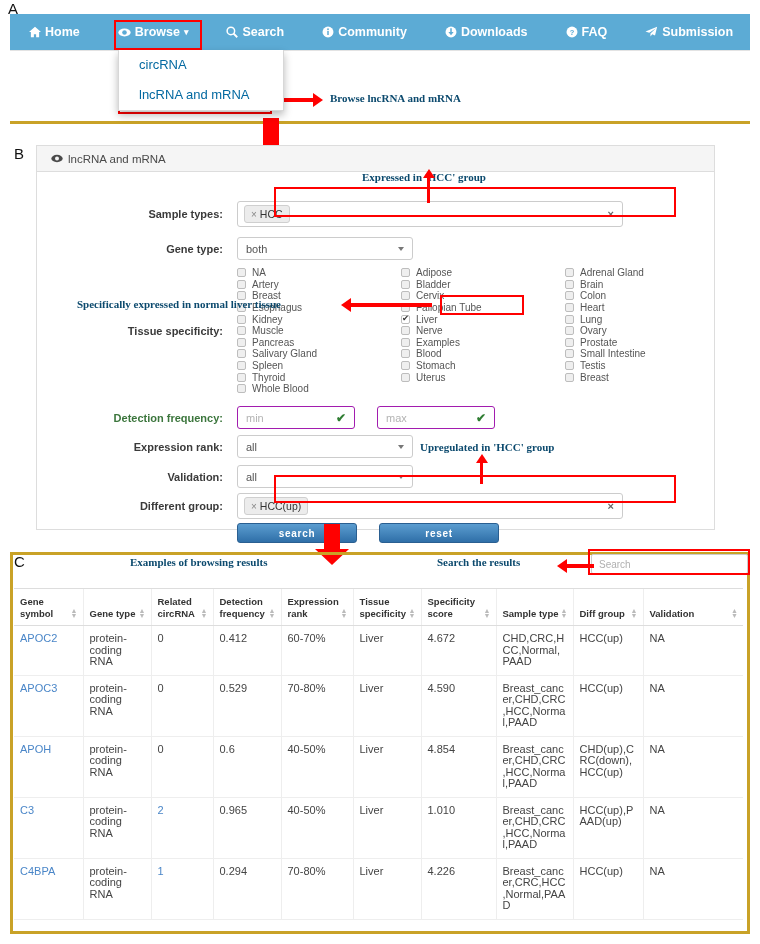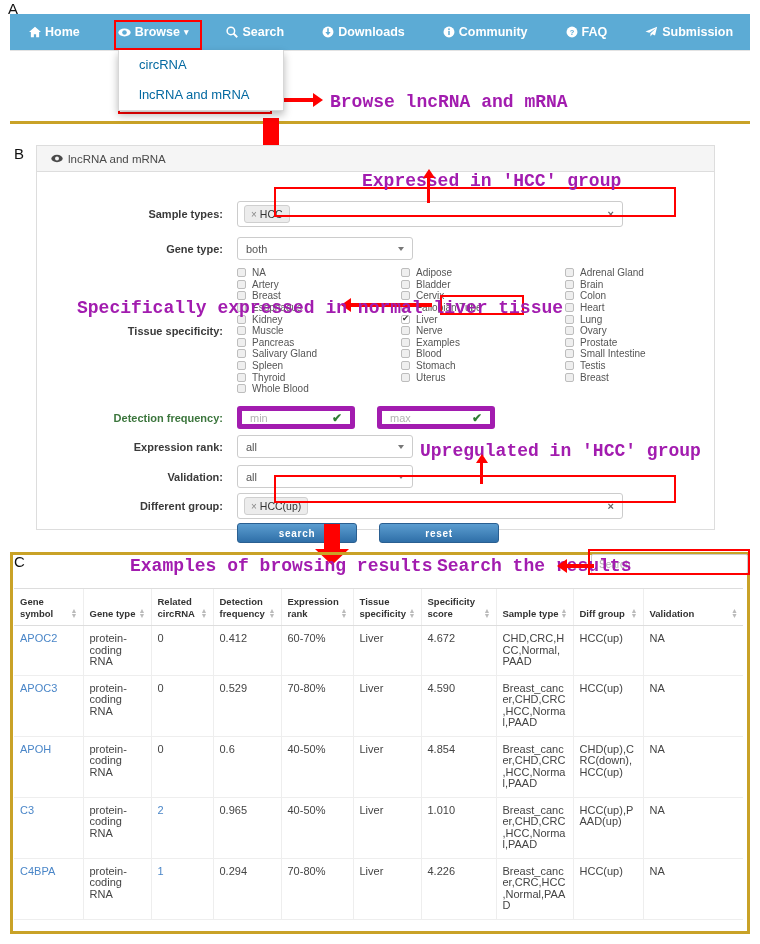--- a/index.html
+++ b/index.html
@@ -16,25 +16,25 @@
   
   .panel-letter {
     position:absolute;
     font-size:15px;
     color:#111;
     font-family:"Liberation Sans", sans-serif;
   }
   .redbox { position:absolute; border:2px solid #ff0000; pointer-events:none; }
   .annot {
     position:absolute;
-    color:#a21caf;
-    font-size:18px;
+    color:#0c4a6e;
+    font-size:11px;
     font-weight:600;
     white-space:nowrap;
-    font-family:Liberation Mono, monospace;
+    font-family:Liberation Serif, serif;
   }
   .goldbox { position:absolute; border:3px solid #c9a227; }
 
   
   #panelA { position:absolute; left:10px; top:14px; width:740px; height:110px; }
   .navbar {
     position:absolute; left:0; top:0; width:740px; height:36px;
     background:#5cabd5;
     display:flex; align-items:center;
   }
@@ -128,21 +128,21 @@
     display:flex; align-items:center; padding:0 8px;
     position:relative;
   }
   .sel .caret {
     position:absolute; right:8px; top:50%; transform:translateY(-50%);
     width:0;height:0;border-left:3.5px solid transparent;border-right:3.5px solid transparent;
     border-top:4px solid #777;
   }
   .numfield {
     width:118px; height:23px;
-    border:5px solid #a21caf; border-radius:3px; background:#ffffff;
+    border:1px solid #a21caf; border-radius:3px; background:#ffffff;
     font-size:11px; color:#b3b3b3;
     display:flex; align-items:center; padding:0 8px;
     position:relative;
   }
   .numfield .tick { position:absolute; right:8px; color:#2f7d32; font-size:12px; font-weight:bold; }
 
   .tissue-grid {
     display:grid; grid-template-columns:164px 164px 164px;
     row-gap:0px;
   }
@@ -236,34 +236,34 @@
             <circle cx="6.5" cy="6.5" r="5" fill="none" stroke="#fff" stroke-width="2"></circle>
             <line x1="10" y1="10" x2="15" y2="15" stroke="#fff" stroke-width="2.4"></line>
           </svg>
         </span>
       <span>Search</span>
     </div>
     <div class="nav-item">
       <span class="ic">
           <svg width="12" height="12" viewBox="0 0 16 16">
             <circle cx="8" cy="8" r="7.3" fill="#fff"></circle>
-            <path fill="#5cabd5" d="M7 3h2v5h2.5L8 12.2 4.5 8H7z"></path>
+            <rect x="7" y="6.6" width="2" height="5.4" fill="#5cabd5"></rect>
+            <circle cx="8" cy="4.3" r="1.2" fill="#5cabd5"></circle>
           </svg>
         </span>
-      <span>Downloads</span>
+      <span>Community</span>
     </div>
     <div class="nav-item">
       <span class="ic">
           <svg width="12" height="12" viewBox="0 0 16 16">
             <circle cx="8" cy="8" r="7.3" fill="#fff"></circle>
-            <rect x="7" y="6.6" width="2" height="5.4" fill="#5cabd5"></rect>
-            <circle cx="8" cy="4.3" r="1.2" fill="#5cabd5"></circle>
+            <path fill="#5cabd5" d="M7 3h2v5h2.5L8 12.2 4.5 8H7z"></path>
           </svg>
         </span>
-      <span>Community</span>
+      <span>Downloads</span>
     </div>
     <div class="nav-item">
       <span class="ic">
           <svg width="12" height="12" viewBox="0 0 16 16">
             <circle cx="8" cy="8" r="7.3" fill="#fff"></circle>
             <text x="8" y="12" font-size="10" font-weight="bold" text-anchor="middle" fill="#5cabd5" font-family="Liberation Sans, sans-serif">?</text>
           </svg>
         </span>
       <span>FAQ</span>
     </div>

